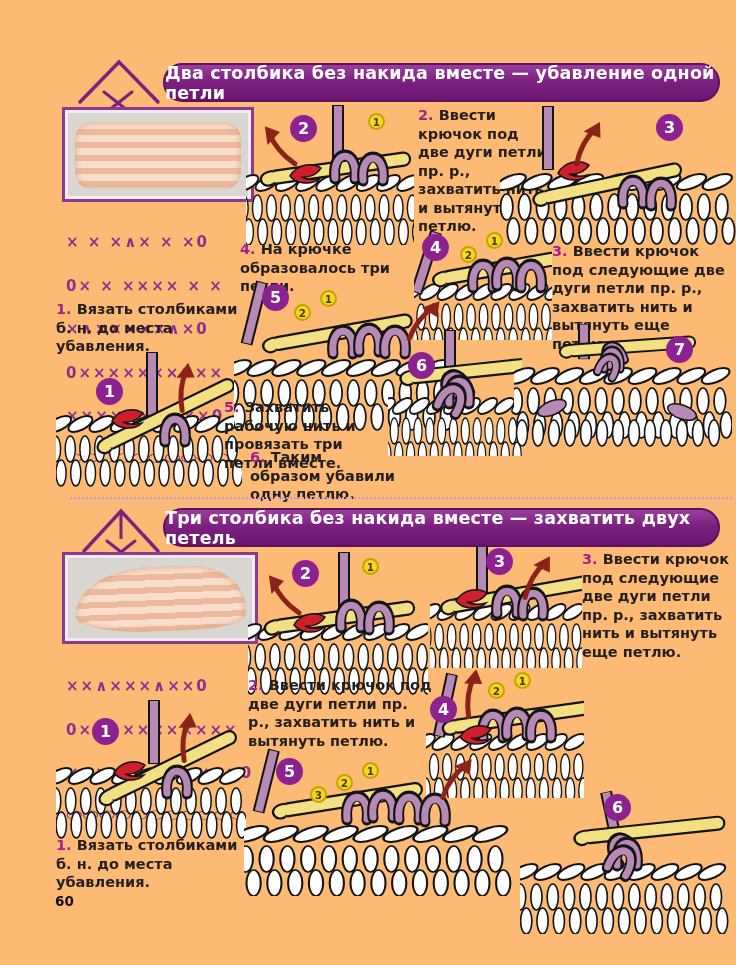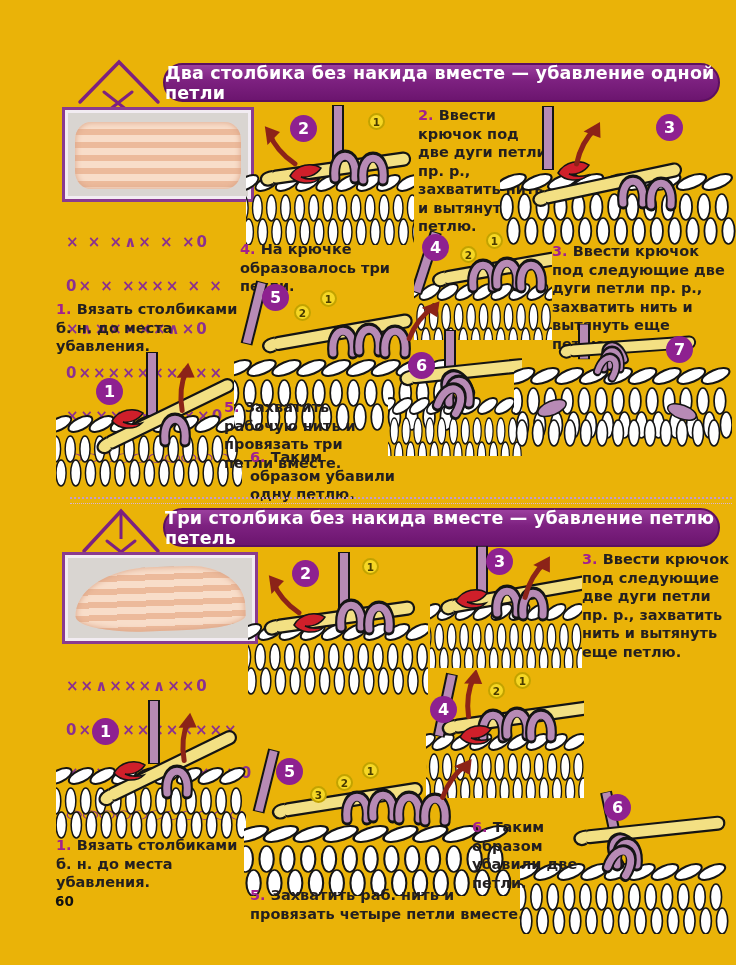--- a/index.html
+++ b/index.html
@@ -1,16 +1,16 @@
 <!DOCTYPE html>
 <html><head>
 <meta charset="utf-8">
 <style>
   html,body{margin:0;padding:0;background:#e9e7e4;}
-  .page{position:relative;width:736px;height:965px;background:#eab308;overflow:hidden;
+  .page{position:relative;width:736px;height:965px;background:#fdba74;overflow:hidden;
         font-family:"DejaVu Sans",sans-serif;color:#221e1f;}
   .sec-head{position:absolute;height:39px;border-radius:20px;
         background:linear-gradient(180deg,#9b3f9e 0%,#7d2180 45%,#6c156f 100%);
         border:2px solid #5c1060;color:#fff;font-weight:bold;font-size:17.5px;
         display:flex;align-items:center;justify-content:center;letter-spacing:.2px;box-sizing:border-box;}
   .sym{position:absolute;}
   .photo{position:absolute;border:3px solid #8a3b8f;background:#d9d5d1;
         box-shadow:inset 0 0 0 3px #f2ecf2;box-sizing:border-box;}
   .swatch{position:absolute;left:10px;right:10px;top:12px;bottom:10px;
         background:repeating-linear-gradient(180deg,#f8ddc9 0 7px,#ecba9b 7px 13px);
@@ -240,21 +240,21 @@
 
 
   <div class="divider" style="left:70px;top:497px;width:662px"></div>
 
   <svg class="sym" style="left:80px;top:503px" width="82" height="64">
     <path d="M4,48 L41,8 L78,48" fill="none" stroke="#7d2180" stroke-width="3.5" stroke-linecap="round"></path>
     <path d="M41,8 L41,36" fill="none" stroke="#7d2180" stroke-width="3"></path>
     <path d="M27,38 L55,60 M55,38 L27,60" fill="none" stroke="#7d2180" stroke-width="3" stroke-linecap="round"></path>
   </svg>
 
-  <div class="sec-head" style="left:163px;top:508px;width:557px">Три столбика без накида вместе — убавление петлю петель</div>
+  <div class="sec-head" style="left:163px;top:508px;width:557px">Три столбика без накида вместе — захватить двух петель</div>
 
   <div class="photo" style="left:62px;top:552px;width:196px;height:92px">
     <div class="swatch curved"></div>
   </div>
 
   <div class="chart" style="left:66px;top:650px">
     <div class="row">××∧×××∧××0</div>
     <div class="row">0×××××××××××</div>
     <div class="row">××××××××××××0</div>
     <div class="row chains">○○○○○○○○○○○</div>
@@ -284,20 +284,24 @@
       <use href="#hook" transform="translate(14,68) rotate(-8)"></use>
       <use href="#loop" transform="translate(88,34)"></use>
       <use href="#loop" transform="translate(116,36)"></use>
       <use href="#redbit" transform="translate(46,64)"></use>
       <use href="#arrow" transform="translate(16,32) rotate(-40)"></use>
     </svg>
     <div class="marker" style="left:44px;top:10px">2</div>
     <div class="badge" style="left:114px;top:8px">1</div>
   </div>
 
+  <div class="step" style="left:248px;top:676px;width:186px">
+    <span class="n">2.</span>
+    <span>Ввести крючок под две дуги петли пр. р., захватить нить и вытянуть петлю.</span>
+  </div>
 
   <div class="illo" style="left:430px;top:546px;width:152px;height:122px">
     <svg width="152" height="122" viewBox="0 0 152 122">
       <use href="#fabric" transform="translate(-8,56) scale(0.78,1)"></use>
       <use href="#strand" transform="translate(52,0) scale(1,0.75)"></use>
       <use href="#hook" transform="translate(8,52) rotate(-10)"></use>
       <use href="#loop" transform="translate(62,24)"></use>
       <use href="#loop" transform="translate(88,26)"></use>
       <use href="#redbit" transform="translate(26,44)"></use>
       <use href="#arrow" transform="translate(112,8) rotate(30)"></use>
@@ -337,37 +341,29 @@
       <use href="#loop" transform="translate(150,34)"></use>
       <use href="#loop" transform="translate(176,36)"></use>
       <use href="#arrow" transform="translate(220,14) rotate(36)"></use>
     </svg>
     <div class="marker" style="left:32px;top:16px">5</div>
     <div class="badge" style="left:66px;top:44px">3</div>
     <div class="badge" style="left:92px;top:32px">2</div>
     <div class="badge" style="left:118px;top:20px">1</div>
   </div>
 
-  <div class="step" style="left:250px;top:886px;width:276px">
-    <span class="n">5.</span>
-    <span>Захватить раб. нить и провязать четыре петли вместе.</span>
-  </div>
 
   <div class="illo" style="left:520px;top:786px;width:212px;height:148px">
     <svg width="212" height="148" viewBox="0 0 212 148">
       <use href="#fabric" transform="translate(-6,76) scale(1.02,1)"></use>
       <use href="#strand" transform="translate(86,6) rotate(-12) scale(1,0.7)"></use>
       <use href="#hook" transform="translate(52,42) rotate(-6)"></use>
       <use href="#loop" transform="translate(74,42) rotate(-28)"></use>
       <use href="#loop" transform="translate(92,36)"></use>
       <use href="#loop" transform="translate(102,40) rotate(26)"></use>
     </svg>
     <div class="marker" style="left:84px;top:8px">6</div>
   </div>
 
-  <div class="step right" style="left:472px;top:818px;width:120px">
-    <span class="n">6.</span>
-    <span>Таким образом убавили две петли.</span>
-  </div>
 
   <div class="pagenum" style="left:55px;top:893px">60</div>
 
 </div>
 
 </body></html>

